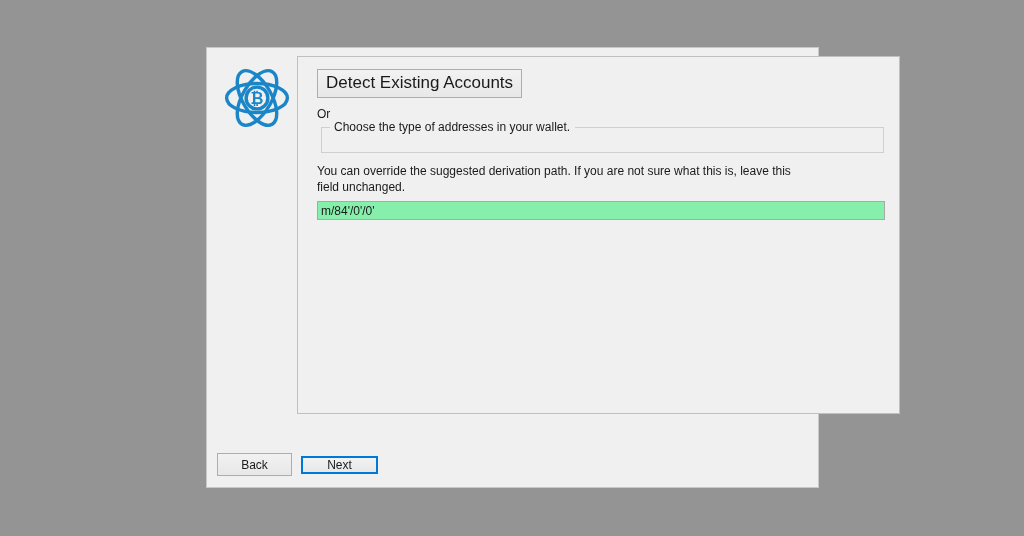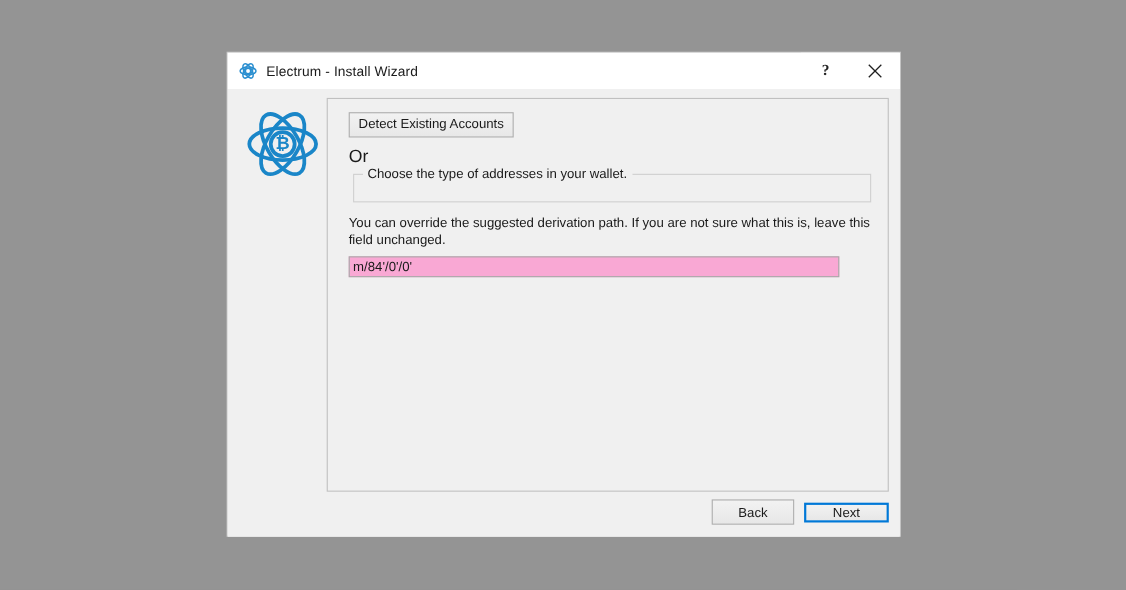--- a/index.html
+++ b/index.html
@@ -119,34 +119,34 @@
     font-weight: bold;
     color: #111111;
     margin: 2px 0 11px 2px;
   }
 
   
   .btn {
     background: linear-gradient(to bottom, #f2f2f2 0%, #e8e8e8 100%);
     border: 1px solid #adadad;
     font-family: "Liberation Sans", sans-serif;
-    font-size: 12px;
+    font-size: 17px;
     color: #1a1a1a;
     padding: 3px 8px 4px 8px;
     cursor: default;
     line-height: 1.15;
     text-align: center;
   }
   #detect-button {
     display: inline-block;
     margin-left: 5px;
   }
 
   #or-label {
-    font-size: 16px;
+    font-size: 12px;
     color: #1a1a1a;
     margin: 9px 0 6px 5px;
   }
 
   
   #addr-groupbox {
     border: 1px solid #cfcfcf;
     margin: 0 1px 0 9px;
     padding: 0 0 24px 0;
     position: relative;
@@ -206,37 +206,36 @@
     color: #1a1a1a;
     line-height: 1.33;
     margin: 11px 2px 6px 5px;
     max-width: 478px;
   }
 
   
   #derivation-input {
     display: block;
     margin-left: 5px;
-    width: 446px;
+    width: 568px;
     height: 19px;
     box-sizing: border-box;
     border: 1px solid #a9a9a9;
-    background: #f9a8d4;
+    background: #86efac;
     font-family: "Liberation Sans", sans-serif;
     font-size: 12px;
     color: #1a1a1a;
     padding: 1px 3px;
     outline: none;
   }
 
   
   #footer {
     flex: 0 0 auto;
     display: flex;
-    justify-content: flex-end;
     align-items: center;
     padding: 7px 10px 11px 10px;
     gap: 9px;
   }
   .footer-btn {
     width: 75px;
     height: 23px;
     display: flex;
     align-items: center;
     justify-content: center;
@@ -251,43 +250,20 @@
     border: 2px solid #0078d7;
     width: 77px;
     height: 18px;
   }
 </style>
 </head>
 <body>
 
 <div id="window">
 
-  <div id="titlebar">
-    <svg id="titlebar-icon" viewBox="0 0 32 32">
-      <g fill="none" stroke="#2b8fd0" stroke-width="2.6">
-        <ellipse cx="16" cy="16" rx="13.6" ry="6.6"></ellipse>
-        <ellipse cx="16" cy="16" rx="13.6" ry="6.6" transform="rotate(60 16 16)"></ellipse>
-        <ellipse cx="16" cy="16" rx="13.6" ry="6.6" transform="rotate(120 16 16)"></ellipse>
-      </g>
-      <circle cx="16" cy="16" r="4.6" fill="none" stroke="#2b8fd0" stroke-width="2.6"></circle>
-    </svg>
-    <span id="titlebar-text">Electrum  -  Install Wizard</span>
-
-    <div id="titlebar-buttons">
-      <div class="tb-btn">
-        <span id="help-btn-label">?</span>
-      </div>
-      <div class="tb-btn">
-        <svg width="13" height="13" viewBox="0 0 13 13">
-          <line x1="0.8" y1="0.8" x2="12.2" y2="12.2" stroke="#202020" stroke-width="1.15"></line>
-          <line x1="12.2" y1="0.8" x2="0.8" y2="12.2" stroke="#202020" stroke-width="1.15"></line>
-        </svg>
-      </div>
-    </div>
-  </div>
 
   <div id="win-body">
 
     <div id="upper">
 
       <div id="logo-col">
         <svg id="electrum-logo" width="66" height="66" viewBox="0 0 100 100">
           <g fill="none" stroke="#1a86c8" stroke-width="5.2">
             <ellipse cx="50" cy="50" rx="46" ry="22"></ellipse>
             <ellipse cx="50" cy="50" rx="46" ry="22" transform="rotate(60 50 50)"></ellipse>

